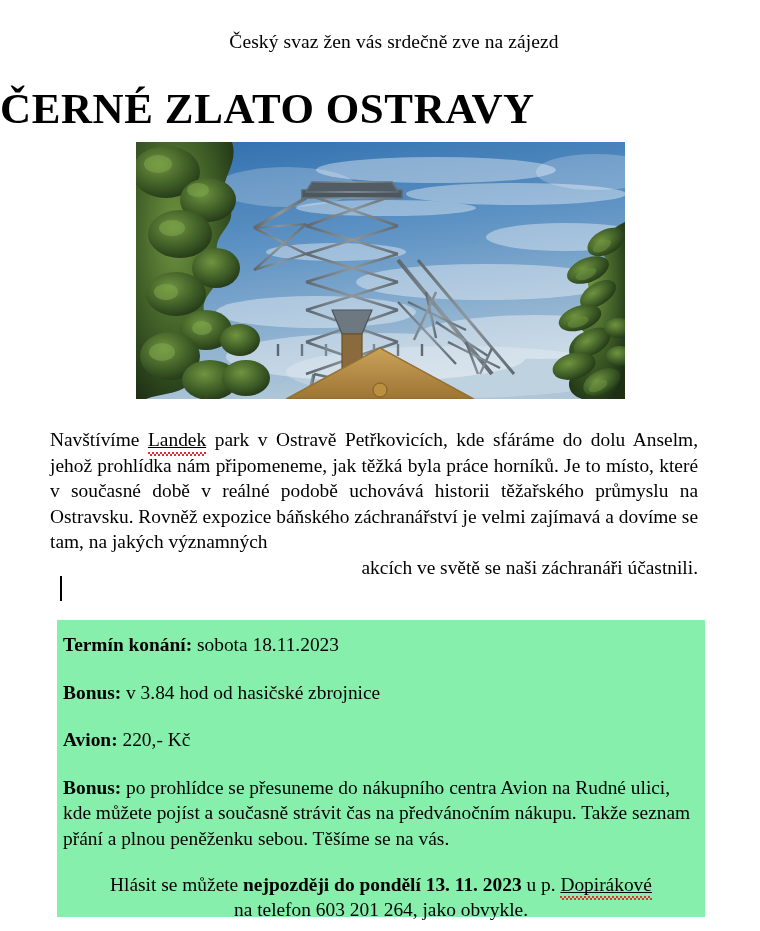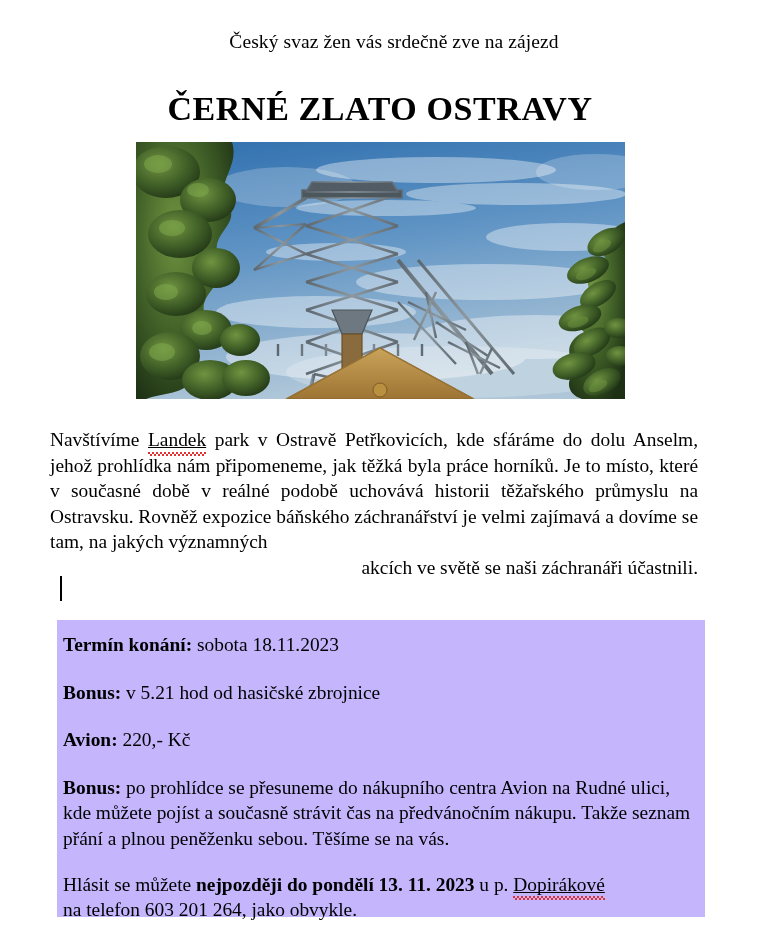--- a/index.html
+++ b/index.html
@@ -33,22 +33,21 @@
     font-size: 19.5px;
     line-height: 24px;
     letter-spacing: 0.1px;
   }
 
   .doc-title {
     position: absolute;
     top: 88px;
     left: 0;
     width: 760px;
-    text-align: center;
-    font-size: 34px;
+    font-size: 43px;
     line-height: 42px;
     font-weight: bold;
     letter-spacing: 0.6px;
   }
 
   
   .photo {
     position: absolute;
     left: 136px;
     top: 142px;
@@ -104,31 +103,31 @@
     background: #000;
   }
 
   
   .info-box {
     position: absolute;
     left: 57px;
     top: 620px;
     width: 648px;
     height: 297px;
-    background: #c4b5fd;
+    background: #86efac;
     box-sizing: border-box;
     padding: 12px 6px 0 6px;
   }
   .info-line {
     font-size: 19.4px;
     line-height: 25.6px;
     margin: 0 0 22px 0;
   }
   .info-line.multi { margin-bottom: 20px; }
-  .info-line:last-child { margin-bottom: 0; }
+  .info-line:last-child { margin-bottom: 0; text-align: center; }
   .info-line b { font-weight: bold; }
 </style>
 </head>
 <body>
 
 <div class="page">
 
   <div class="invite-line">Český svaz žen vás srdečně zve na zájezd</div>
 
   <div class="doc-title">ČERNÉ ZLATO OSTRAVY</div>
@@ -289,21 +288,21 @@
 
   <div class="caret"></div>
 
   <div class="info-box">
 
     <p class="info-line">
       <b>Termín konání:</b><span> sobota 18.11.2023</span>
     </p>
 
     <p class="info-line">
-      <b>Bonus:</b><span> v 5.21 hod od hasičské zbrojnice</span>
+      <b>Bonus:</b><span> v 3.84 hod od hasičské zbrojnice</span>
     </p>
 
     <p class="info-line">
       <b>Avion:</b><span> 220,- Kč</span>
     </p>
 
     <p class="info-line multi">
       <b>Bonus:</b><span> po prohlídce se přesuneme do nákupního centra Avion na Rudné ulici, kde můžete pojíst a současně strávit čas na předvánočním nákupu. Takže seznam přání a plnou peněženku sebou. Těšíme se na vás.</span>
     </p>
 

